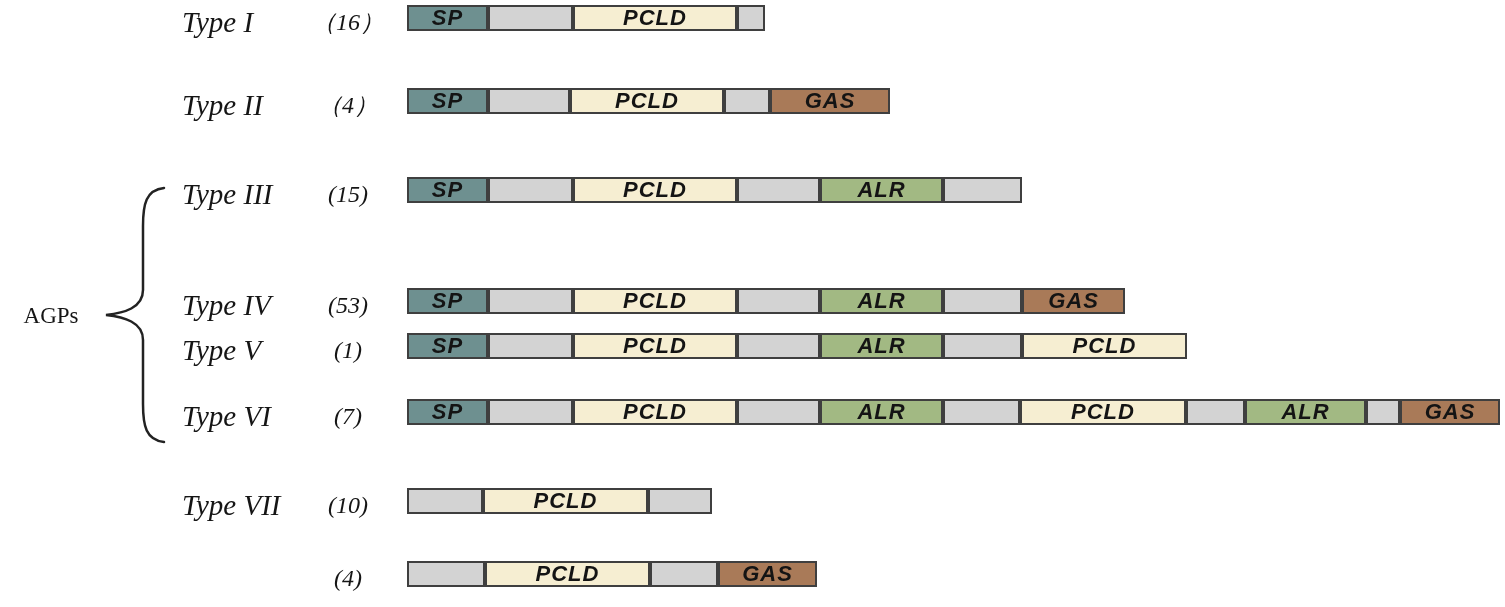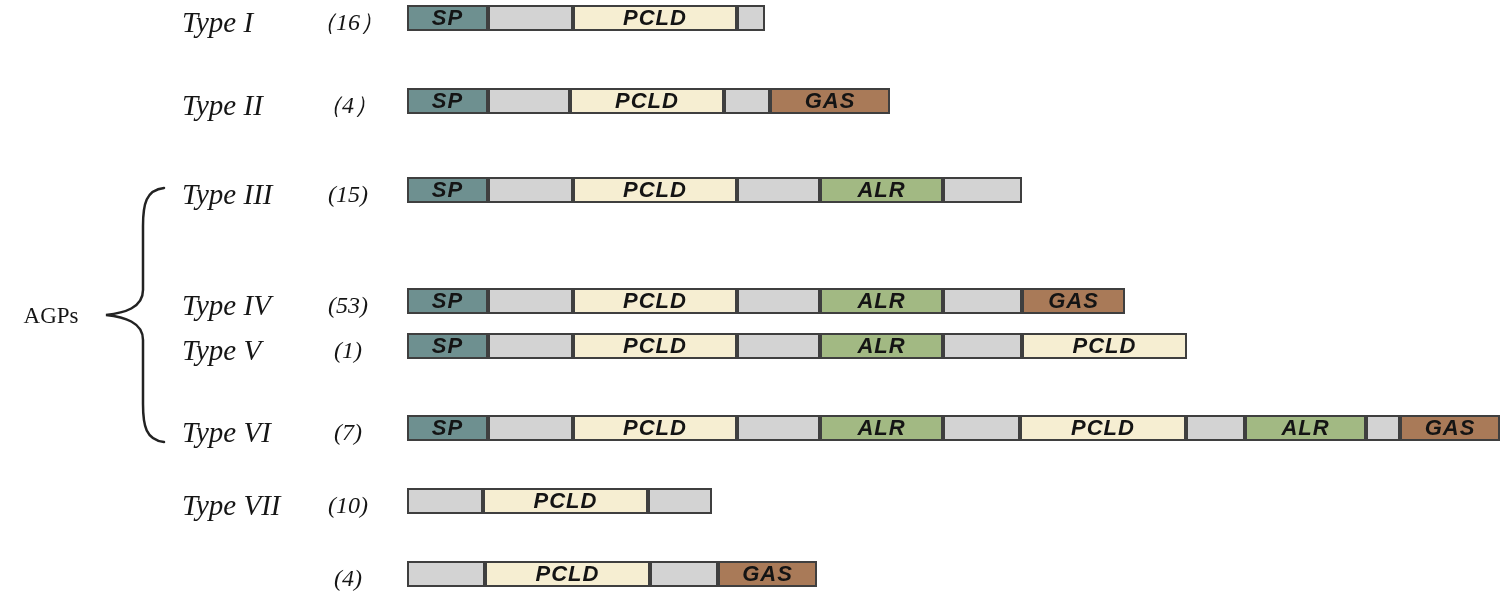--- a/index.html
+++ b/index.html
@@ -97,21 +97,21 @@
         <div class="bar">
           <div class="seg" style="width: 81px; background: rgb(110, 144, 144); border-color: rgb(63, 63, 63);">SP</div>
           <div class="seg" style="width: 85px; background: rgb(211, 211, 211); border-color: rgb(63, 63, 63);"></div>
           <div class="seg" style="width: 164px; background: rgb(246, 238, 210); border-color: rgb(63, 63, 63);">PCLD</div>
           <div class="seg" style="width: 83px; background: rgb(211, 211, 211); border-color: rgb(63, 63, 63);"></div>
           <div class="seg" style="width: 123px; background: rgb(162, 185, 131); border-color: rgb(63, 63, 63);">ALR</div>
           <div class="seg" style="width: 79px; background: rgb(211, 211, 211); border-color: rgb(63, 63, 63);"></div>
           <div class="seg" style="width: 165px; background: rgb(246, 238, 210); border-color: rgb(63, 63, 63);">PCLD</div>
         </div>
       </div>
-      <div class="row" style="top: 415px;">
+      <div class="row" style="top: 399px;">
         <div class="type-label">Type VI</div>
         <div class="count-label">(7)</div>
         <div class="bar">
           <div class="seg" style="width: 81px; background: rgb(110, 144, 144); border-color: rgb(63, 63, 63);">SP</div>
           <div class="seg" style="width: 85px; background: rgb(211, 211, 211); border-color: rgb(63, 63, 63);"></div>
           <div class="seg" style="width: 164px; background: rgb(246, 238, 210); border-color: rgb(63, 63, 63);">PCLD</div>
           <div class="seg" style="width: 83px; background: rgb(211, 211, 211); border-color: rgb(63, 63, 63);"></div>
           <div class="seg" style="width: 123px; background: rgb(162, 185, 131); border-color: rgb(63, 63, 63);">ALR</div>
           <div class="seg" style="width: 77px; background: rgb(211, 211, 211); border-color: rgb(63, 63, 63);"></div>
           <div class="seg" style="width: 166px; background: rgb(246, 238, 210); border-color: rgb(63, 63, 63);">PCLD</div>

